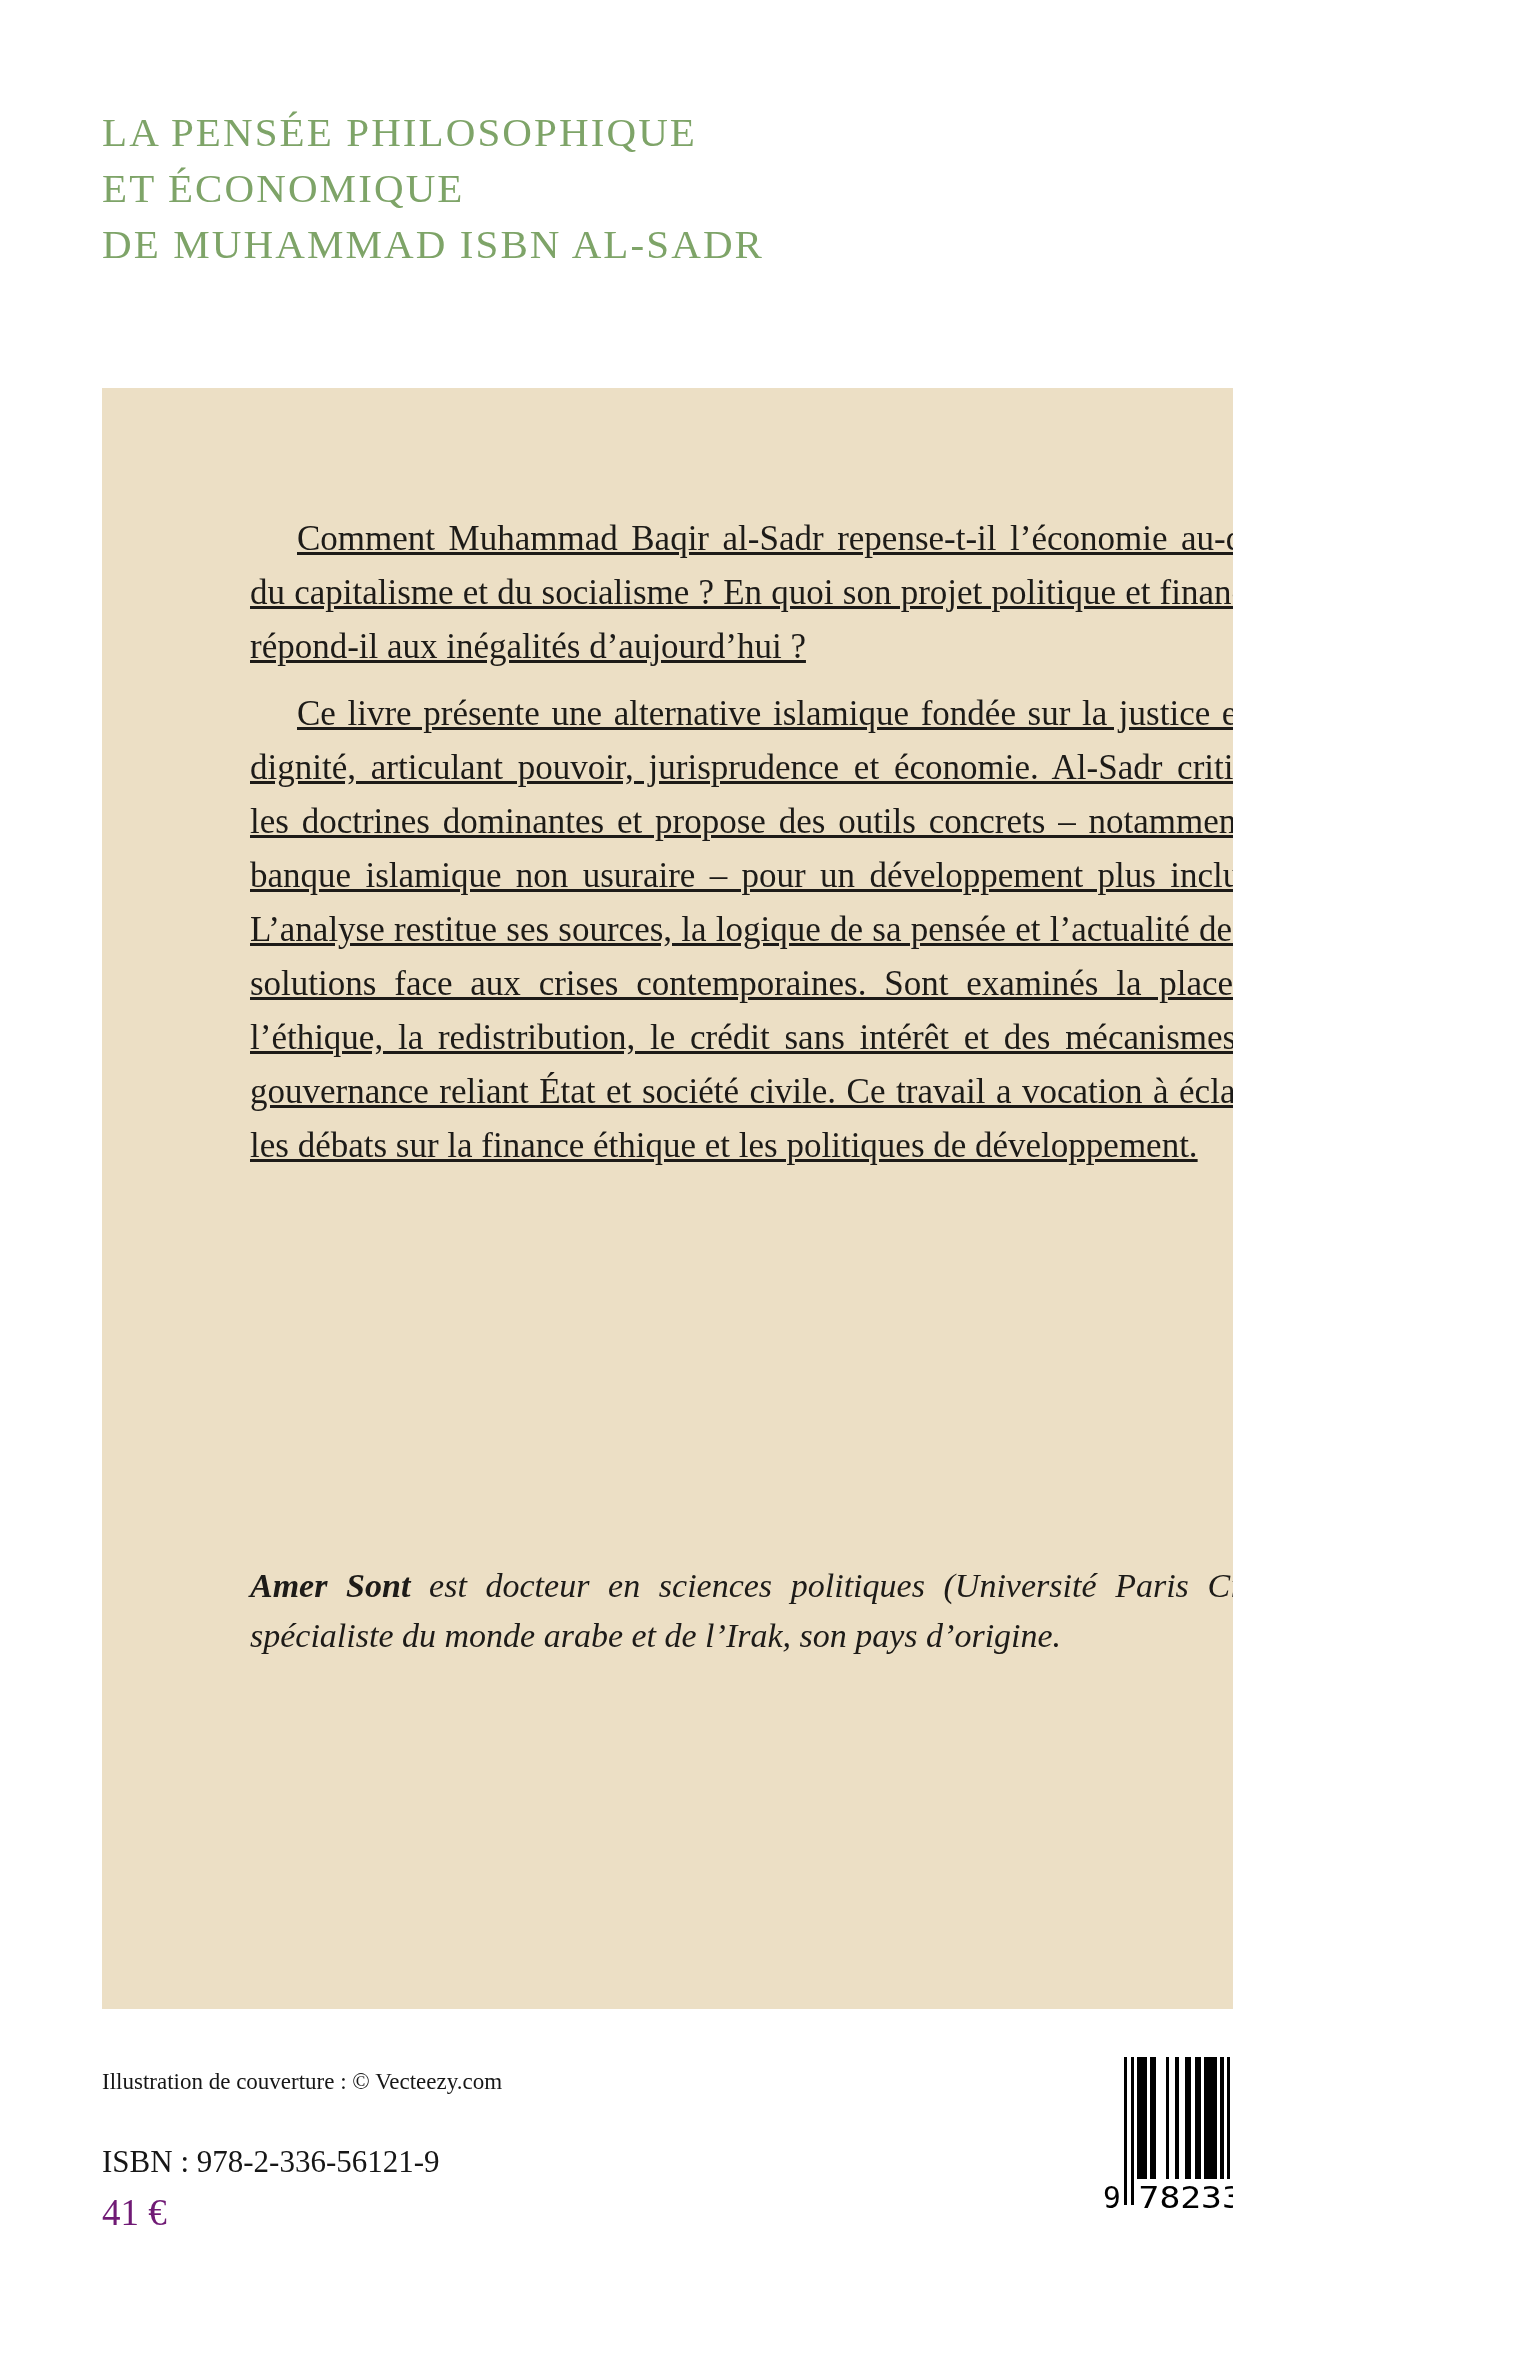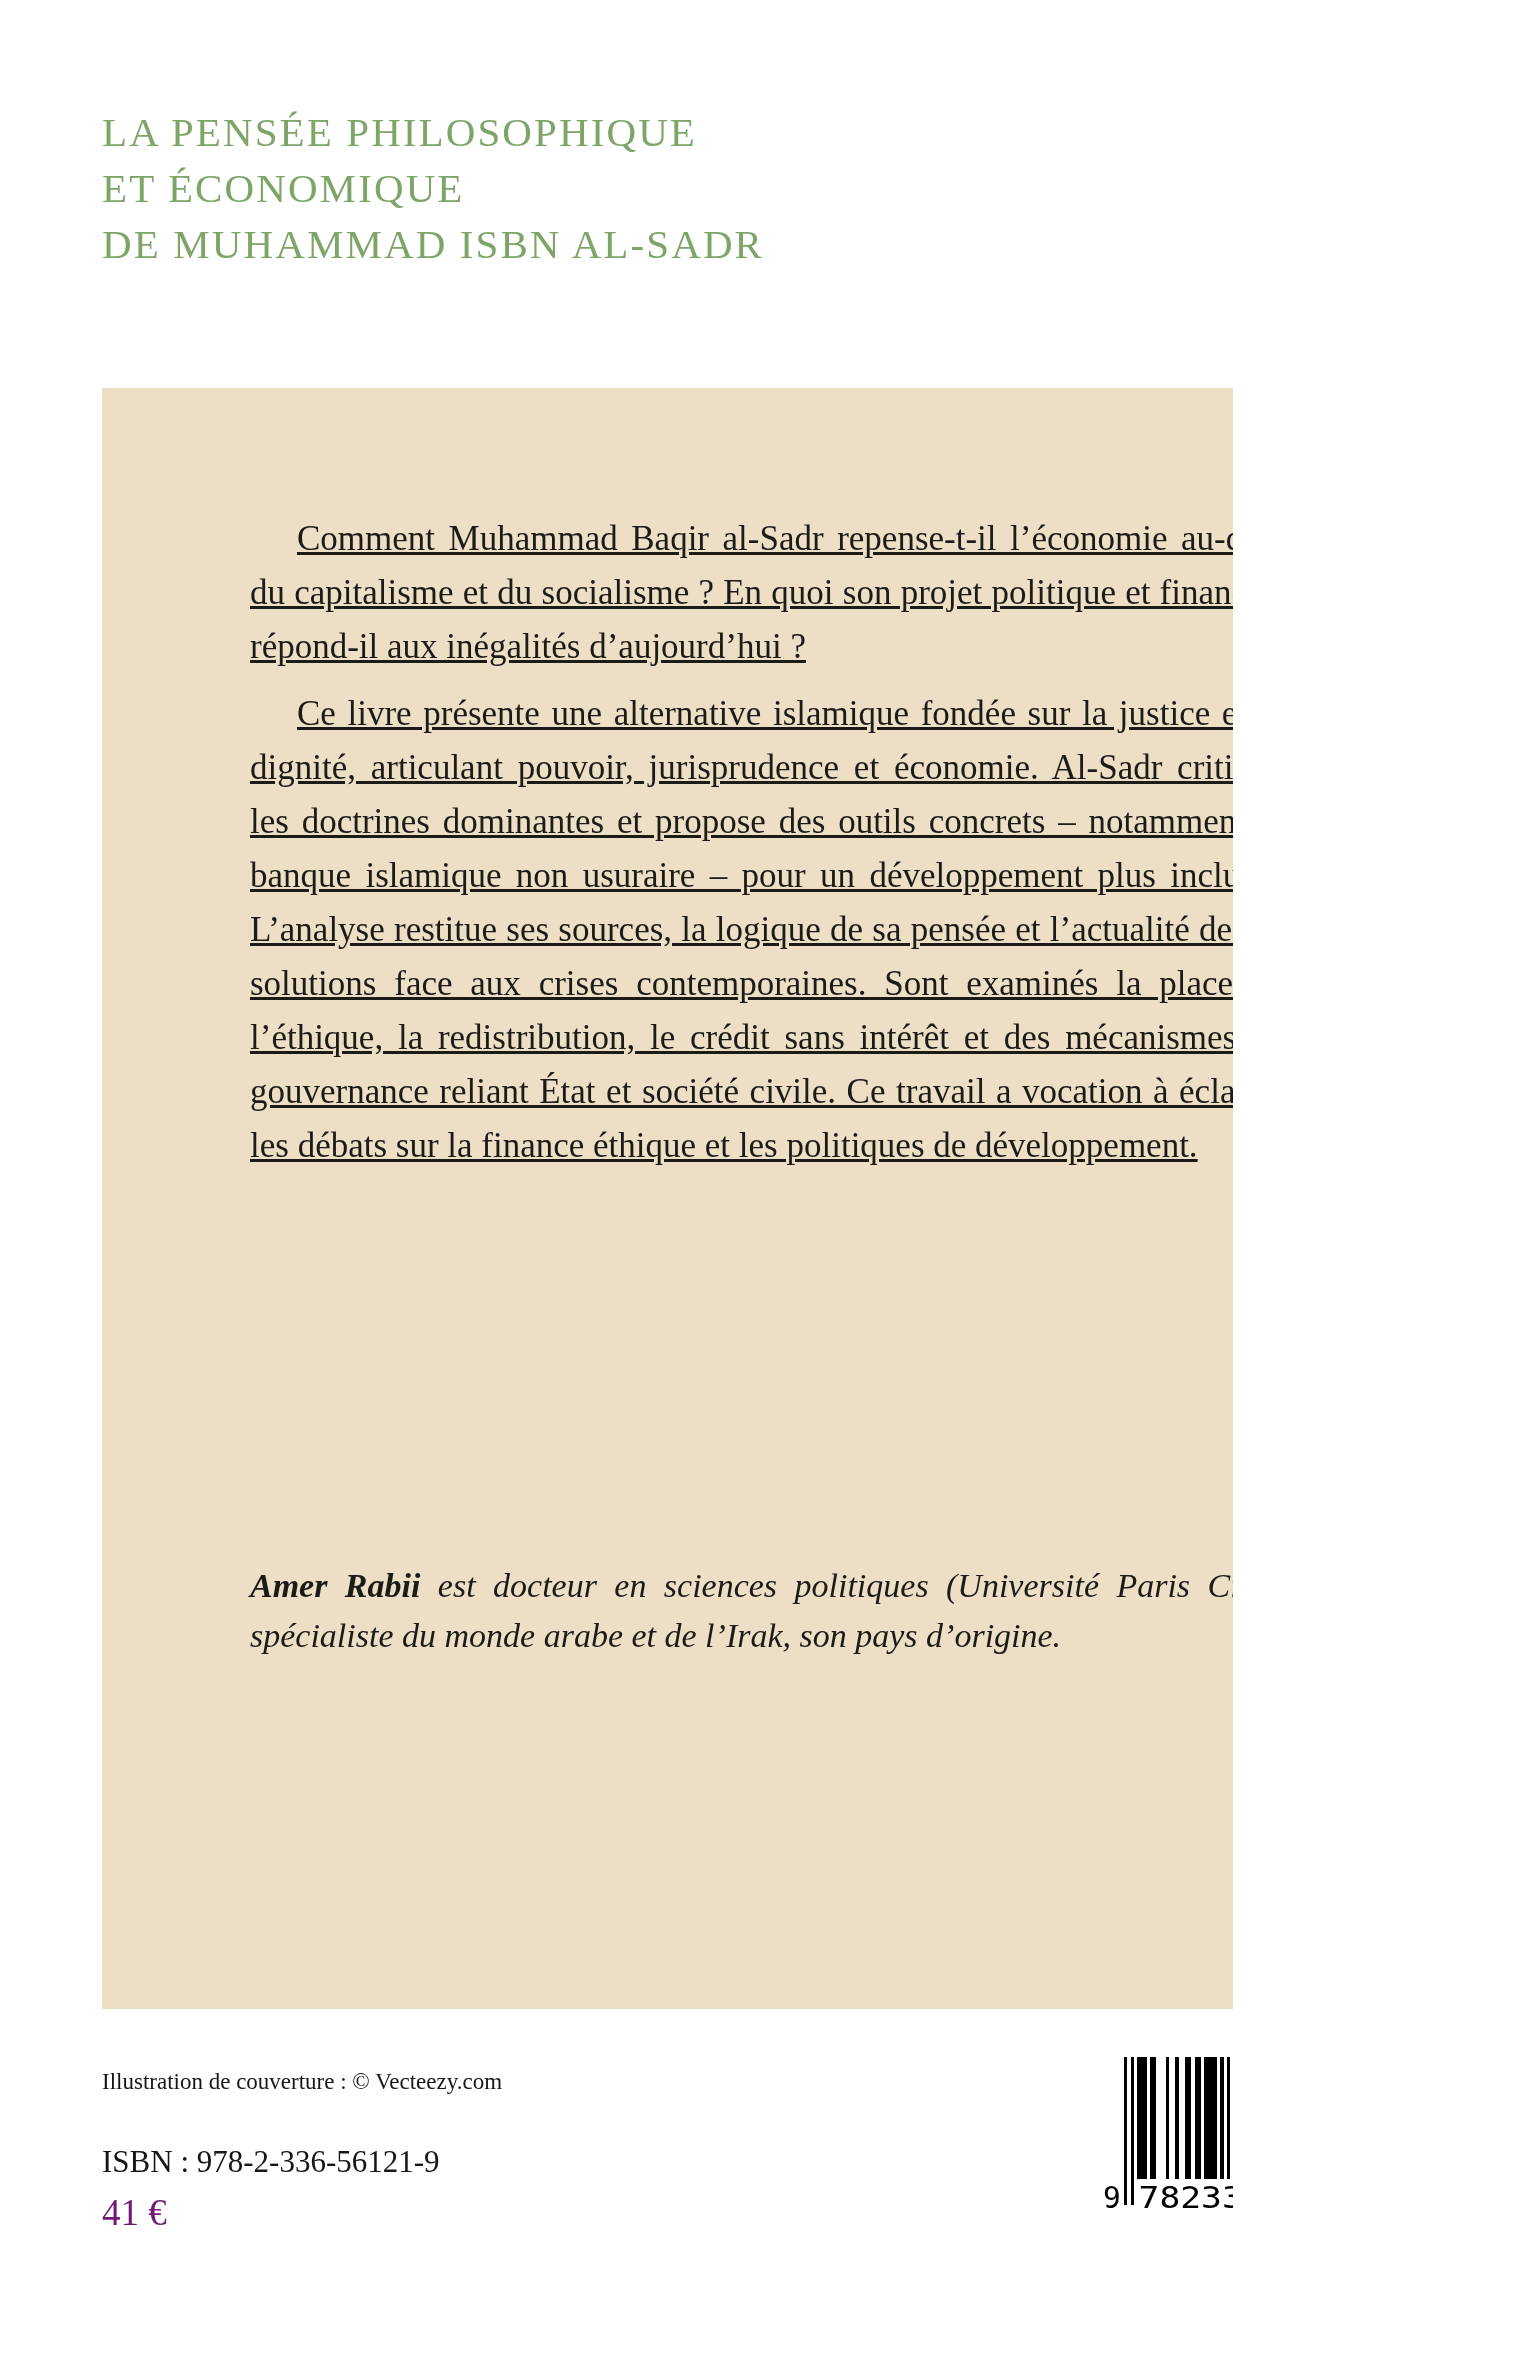--- a/index.html
+++ b/index.html
@@ -100,21 +100,21 @@
     <div>LA PENSÉE PHILOSOPHIQUE</div>
     <div>ET ÉCONOMIQUE</div>
     <div>DE MUHAMMAD ISBN AL-SADR</div>
   </header>
 
   <section class="panel">
     <div class="body-text">
       <p>Comment Muhammad Baqir al-Sadr repense-t-il l’économie au-delà du capitalisme et du socialisme&nbsp;? En quoi son projet politique et financier répond-il aux inégalités d’aujourd’hui&nbsp;?</p>
       <p>Ce livre présente une alternative islamique fondée sur la justice et la dignité, articulant pouvoir, jurisprudence et économie. Al-Sadr critique les doctrines dominantes et propose des outils concrets – notamment la banque islamique non usuraire – pour un développement plus inclusif. L’analyse restitue ses sources, la logique de sa pensée et l’actualité de ses solutions face aux crises contemporaines. Sont examinés la place de l’éthique, la redistribution, le crédit sans intérêt et des mécanismes de gouvernance reliant État et société civile. Ce travail a vocation à éclairer les débats sur la finance éthique et les politiques de développement.</p>
     </div>
-    <p class="bio"><span class="name">Amer Rabii</span><span> est docteur en sciences politiques (Université Paris Cité), spécialiste du monde arabe et de l’Irak, son pays d’origine.</span></p>
+    <p class="bio"><span class="name">Amer Sont</span><span> est docteur en sciences politiques (Université Paris Cité), spécialiste du monde arabe et de l’Irak, son pays d’origine.</span></p>
   </section>
 
   <div class="credit">Illustration de couverture&nbsp;: © Vecteezy.com</div>
   <div class="isbn">ISBN&nbsp;: 978-2-336-56121-9</div>
   <div class="price">41 €</div>
 
   <div class="barcode">
     <svg class="barcode-svg" viewBox="0 0 105 50" shape-rendering="crispEdges" aria-hidden="true">
         <rect x="10" y="0" width="1" height="46" fill="#000"></rect>
         <rect x="12" y="0" width="1" height="46" fill="#000"></rect>

